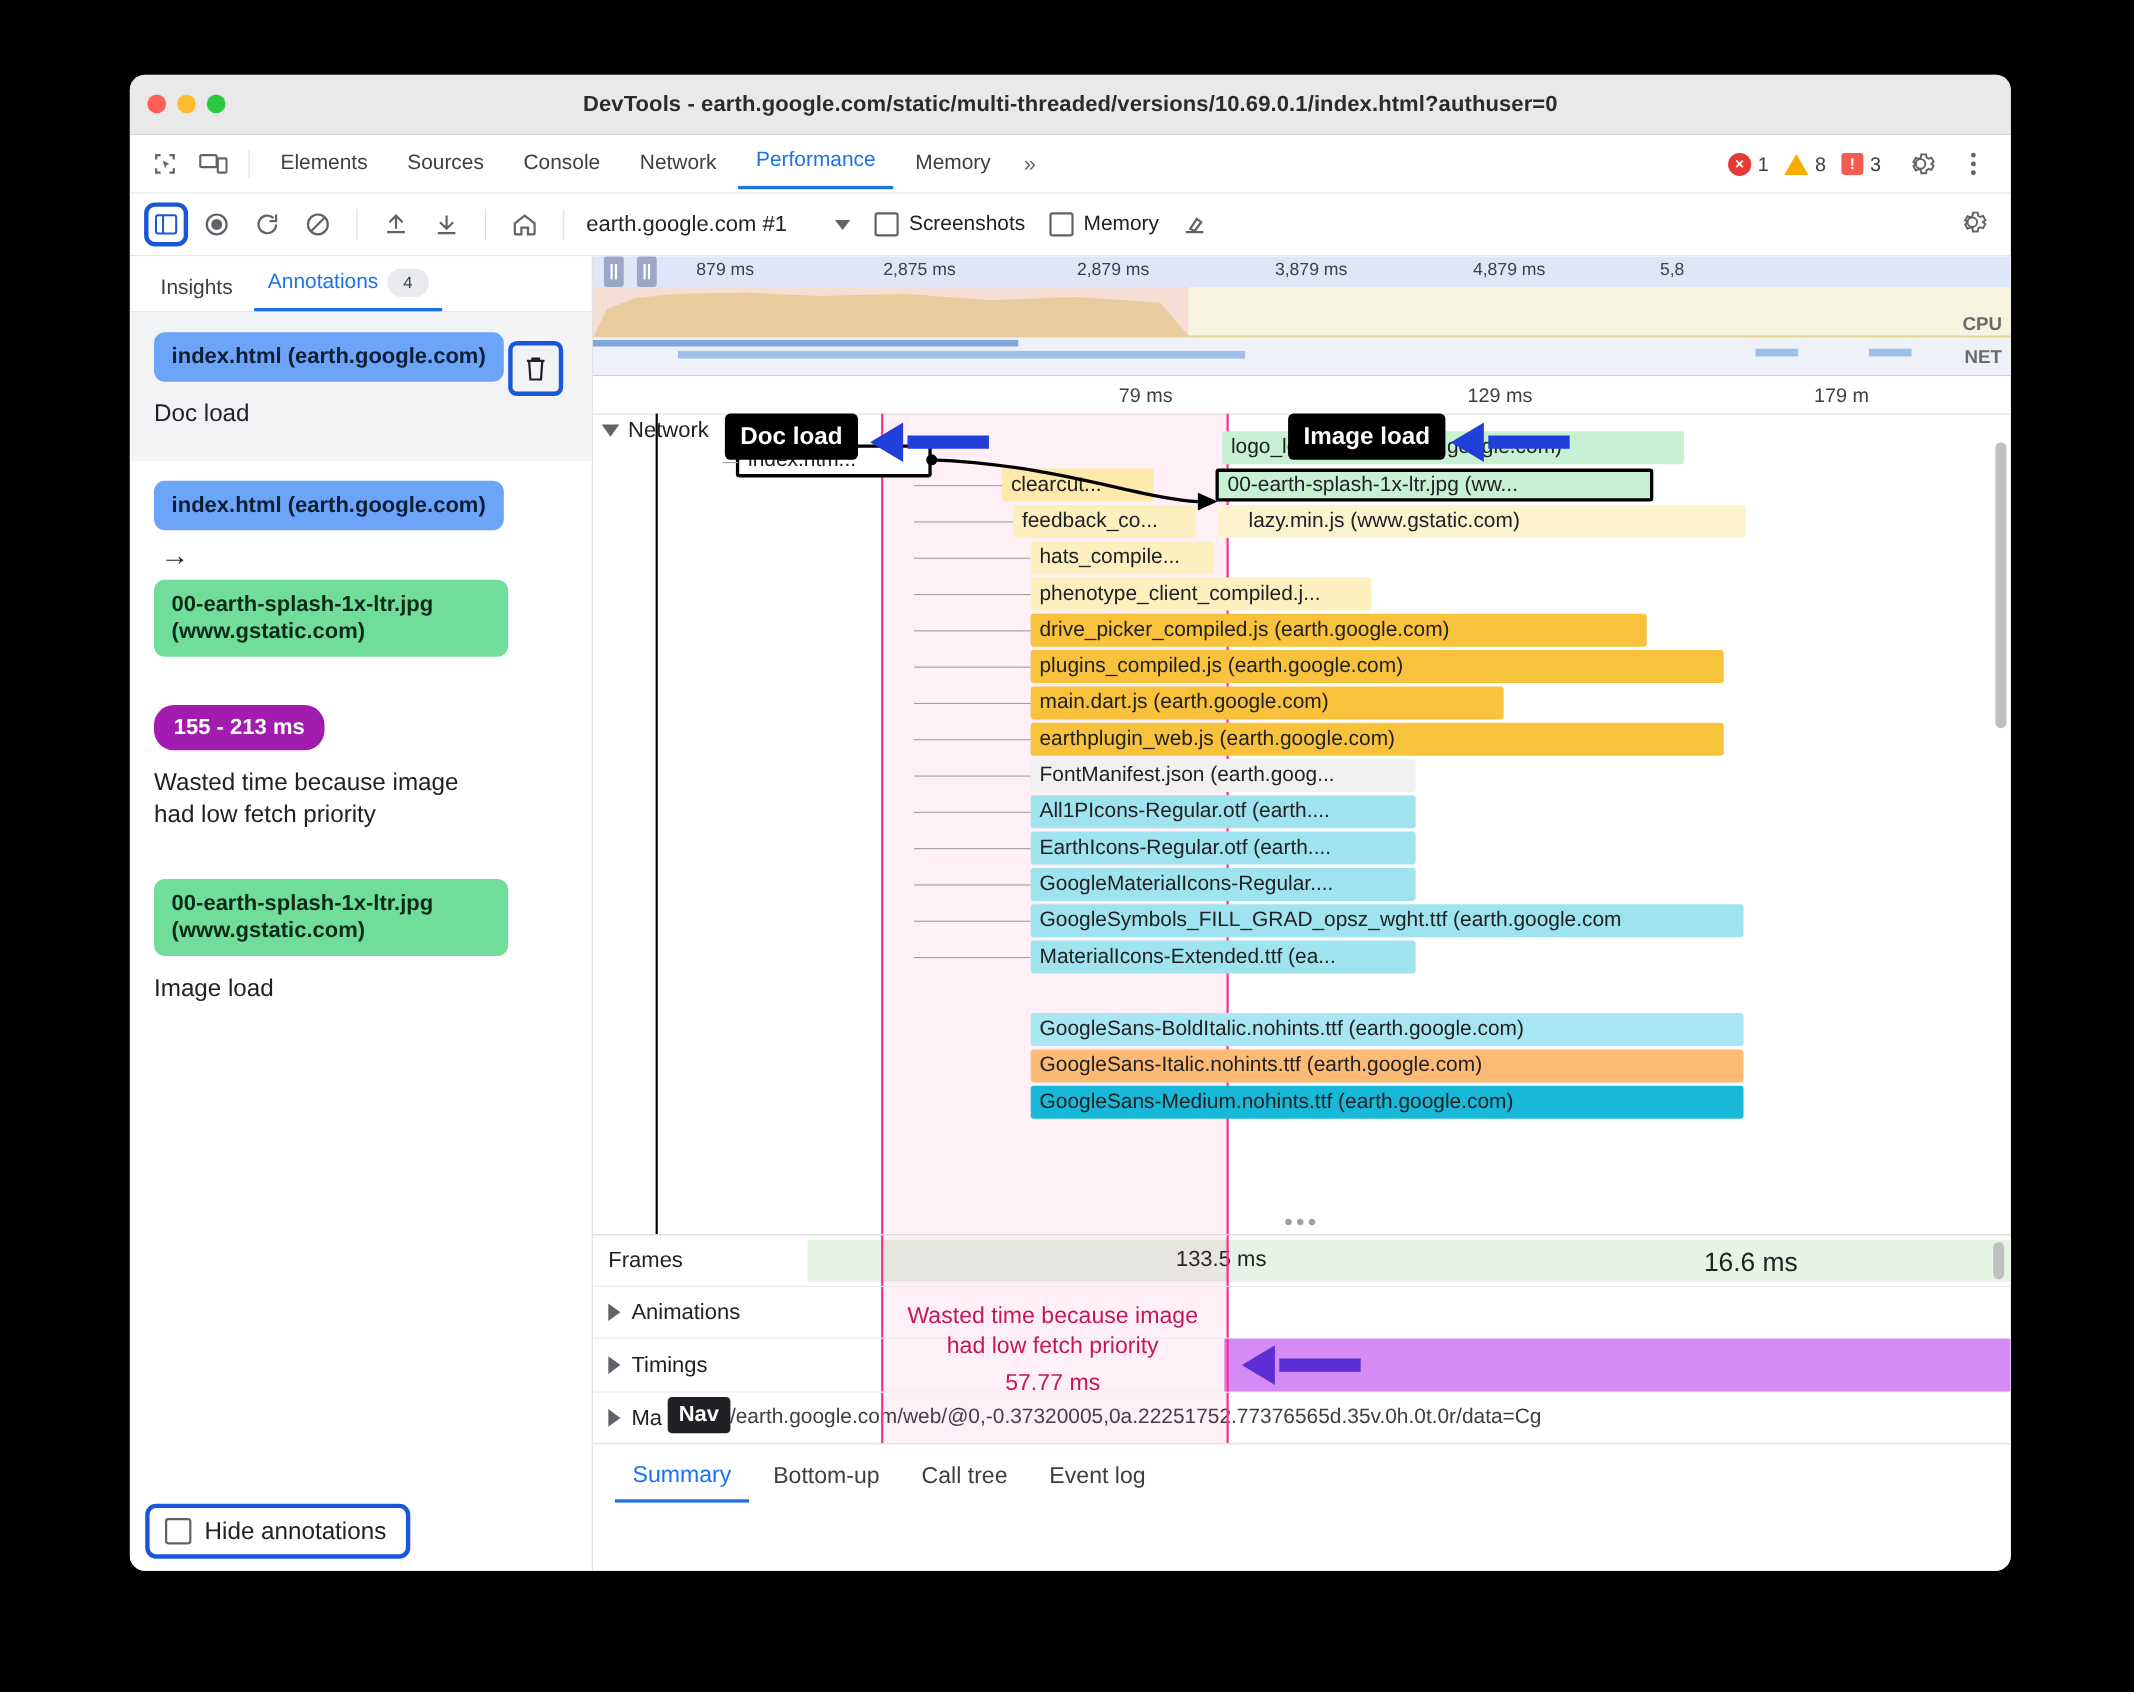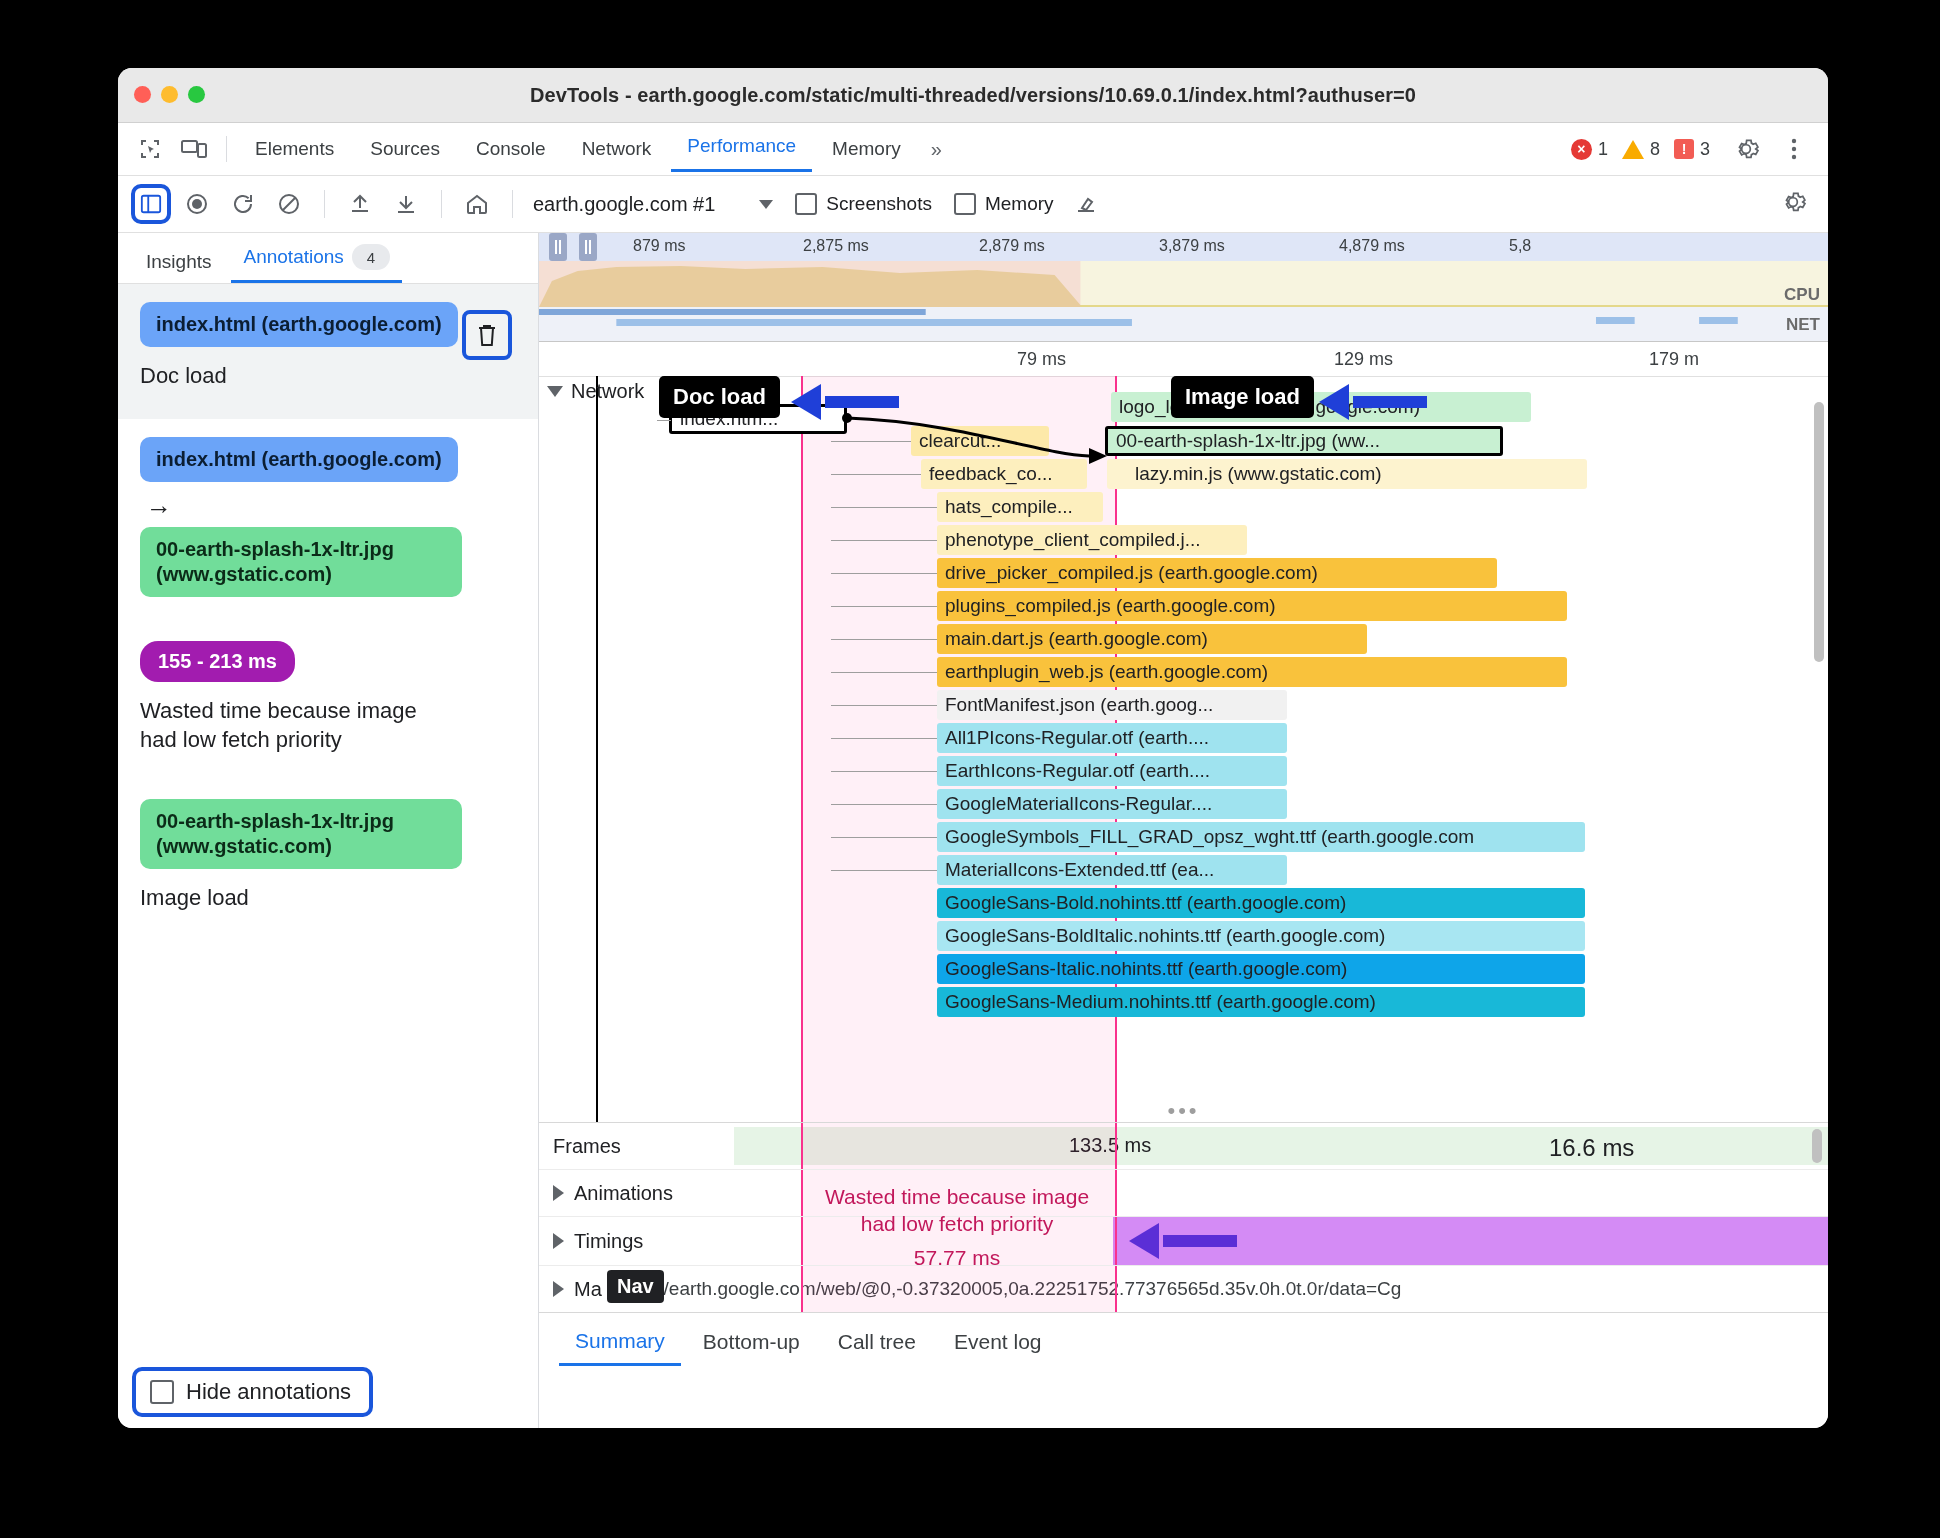--- a/index.html
+++ b/index.html
@@ -567,23 +567,22 @@
           <div class="req" style="top:216px; left:398px; width:560px; background:#f9c23c;">drive_picker_compiled.js (earth.google.com)</div>
           <div class="req" style="top:249px; left:398px; width:630px; background:#f9c23c;">plugins_compiled.js (earth.google.com)</div>
           <div class="req" style="top:282px; left:398px; width:430px; background:#f9c23c;">main.dart.js (earth.google.com)</div>
           <div class="req" style="top:315px; left:398px; width:630px; background:#f9c23c;">earthplugin_web.js (earth.google.com)</div>
           <div class="req" style="top:348px; left:398px; width:350px; background:#f1f1f1;">FontManifest.json (earth.goog...</div>
           <div class="req" style="top:381px; left:398px; width:350px; background:#9fe3ef;">All1PIcons-Regular.otf (earth....</div>
           <div class="req" style="top:414px; left:398px; width:350px; background:#9fe3ef;">EarthIcons-Regular.otf (earth....</div>
           <div class="req" style="top:447px; left:398px; width:350px; background:#9fe3ef;">GoogleMaterialIcons-Regular....</div>
           <div class="req" style="top:480px; left:398px; width:648px; background:#9fe3ef;">GoogleSymbols_FILL_GRAD_opsz_wght.ttf (earth.google.com</div>
           <div class="req" style="top:513px; left:398px; width:350px; background:#9fe3ef;">MaterialIcons-Extended.ttf (ea...</div>
-          <div class="req" style="top:546px; left:398px; width:648px; background:#18b8d8;">GoogleSans-Bold.nohints.ttf (earth.google.com)</div>
           <div class="req" style="top:579px; left:398px; width:648px; background:#a8e6f2;">GoogleSans-BoldItalic.nohints.ttf (earth.google.com)</div>
-          <div class="req" style="top:612px; left:398px; width:648px; background:#0ea5e9;">GoogleSans-Italic.nohints.ttf (earth.google.com)</div>
+          <div class="req" style="top:612px; left:398px; width:648px; background:#fdba74;">GoogleSans-Italic.nohints.ttf (earth.google.com)</div>
           <div class="req" style="top:645px; left:398px; width:648px; background:#18b8d8;">GoogleSans-Medium.nohints.ttf (earth.google.com)</div>
 
           <div class="wait-line" style="top:99px; left:292px; width:80px;"></div>
           <div class="wait-line" style="top:132px; left:292px; width:90px;"></div>
           <div class="wait-line" style="top:165px; left:292px; width:106px;"></div>
           <div class="wait-line" style="top:198px; left:292px; width:106px;"></div>
           <div class="wait-line" style="top:231px; left:292px; width:106px;"></div>
           <div class="wait-line" style="top:264px; left:292px; width:106px;"></div>
           <div class="wait-line" style="top:297px; left:292px; width:106px;"></div>
           <div class="wait-line" style="top:330px; left:292px; width:106px;"></div>

